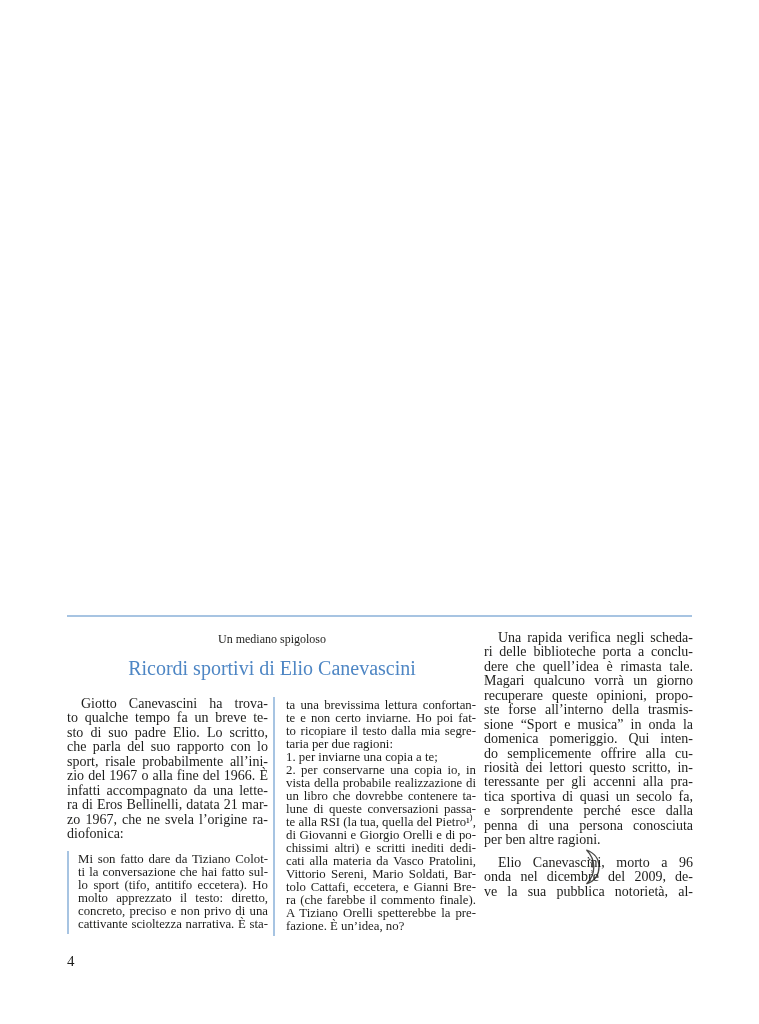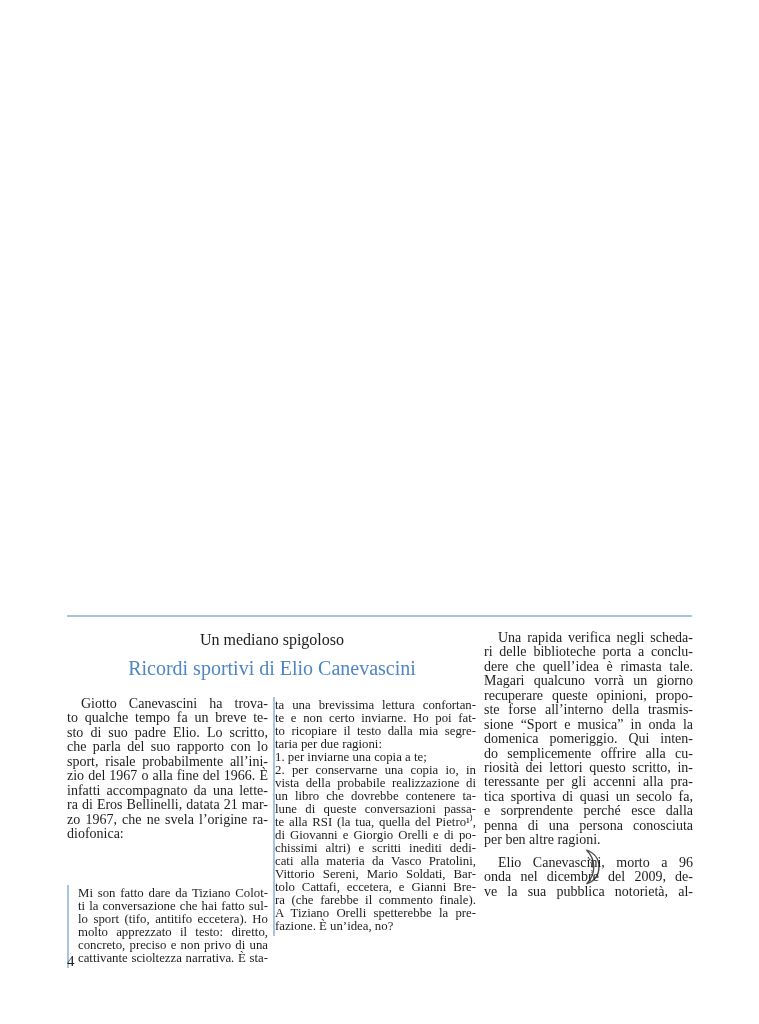--- a/index.html
+++ b/index.html
@@ -17,36 +17,36 @@
     left: 67px; top: 615px;
     width: 625px; height: 2px;
     background: var(--rule, #a7c4e2);
   }
   .header {
     position: absolute;
     left: 67px; top: 630px;
     width: 410px;
     text-align: center;
   }
-  .kicker { font-size: 16px; line-height: 19px; }
+  .kicker { font-size: 12px; line-height: 19px; }
   .title  { font-size: 20px; line-height: 26px; margin-top: 6px; color: var(--title, #4e86c4); }
 
   .col { position: absolute; }
   .col1  { left: 67px;  top: 697px; width: 201px; }
-  .q1    { left: 67px;  top: 851px; width: 201px; margin-top: 34px; }
+  .q1    { left: 67px;  top: 851px; width: 201px; }
   .q2    { left: 273px; top: 697px; width: 203px; }
   .col3a { left: 484px; top: 631px; width: 209px; }
   .col3b { left: 484px; top: 856px; width: 209px; }
 
   .quote {
     box-sizing: border-box;
     border-left: 2px solid var(--rule, #a7c4e2);
     padding: 2px 0 3px 9px;
   }
-  .q2.quote { padding-left: 0; }
+  .q2.quote { padding-left: 11px; }
 
   .ln  { font-size: 14px;   line-height: 14.45px; height: 14.45px; }
   .qln { font-size: 12.8px; line-height: 13px;    height: 13px; }
   .jl  { text-align: justify; text-align-last: justify; }
   .ind { text-indent: 14px; }
 
   .ornament {
     position: absolute;
     left: 567px; top: 848px;
     width: 44px; height: 42px;

